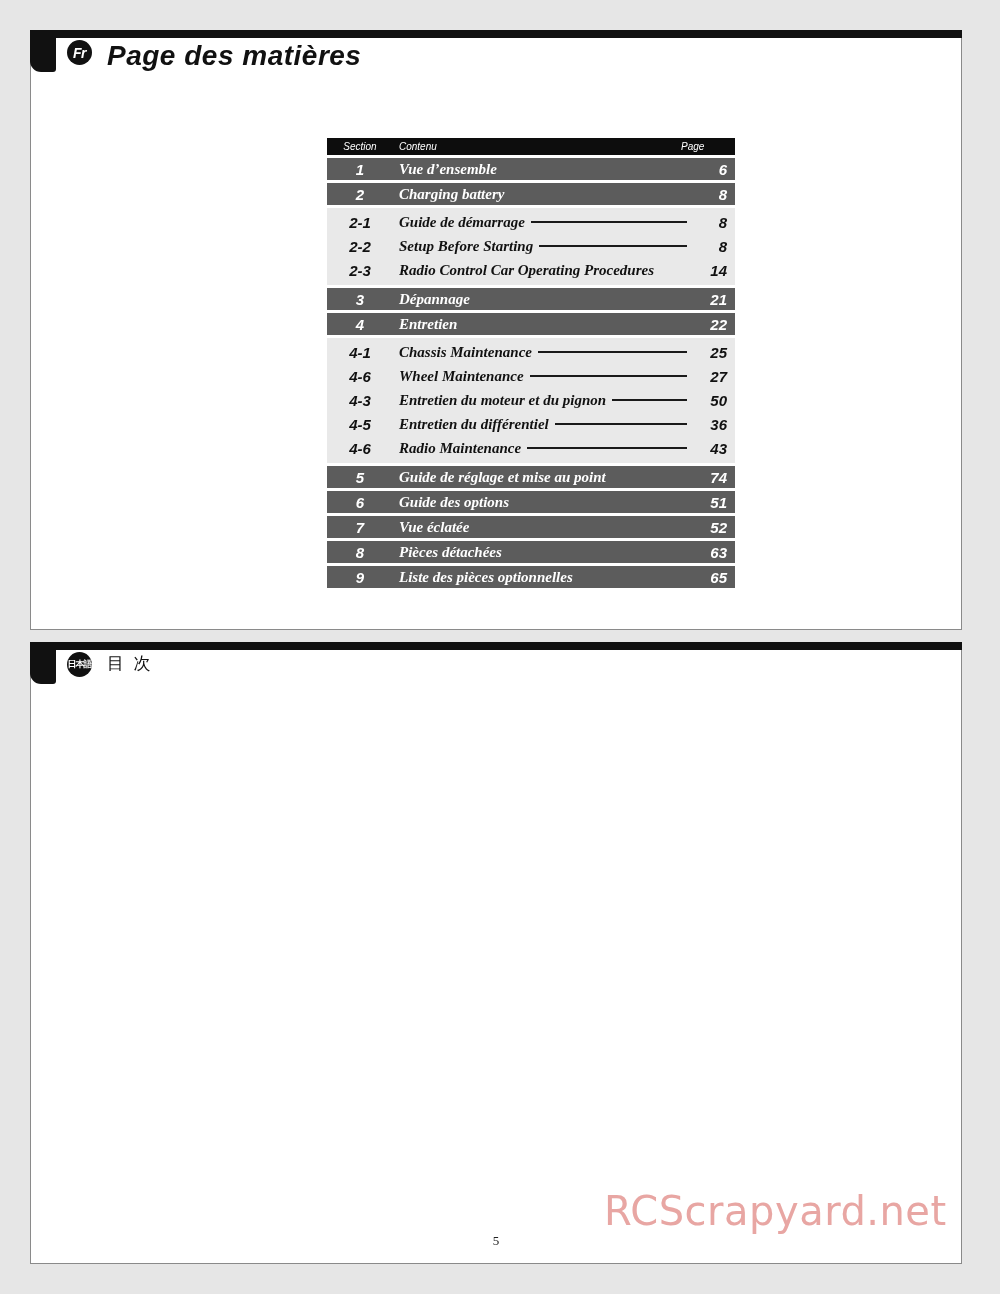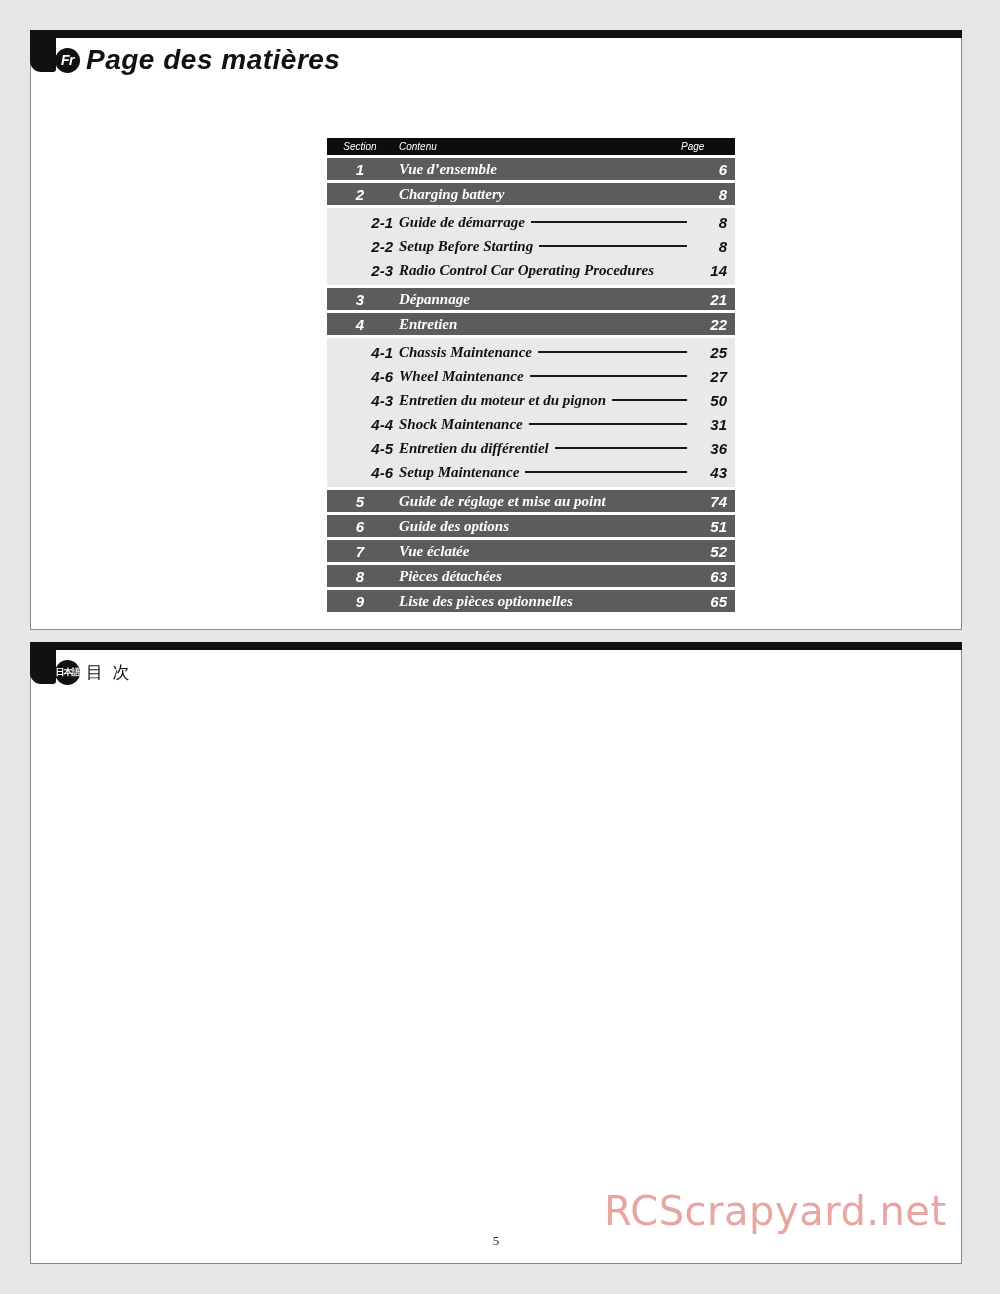--- a/index.html
+++ b/index.html
@@ -43,24 +43,23 @@
     left: 6px; top: 8px;
     width: 26px; height: 40px;
     background: #b9b9b9;
     border-bottom-left-radius: 11px;
     border-bottom-right-radius: 3px;
     z-index: -1;
   }
 
   .title-row {
     position: absolute;
-    left: 24px; top: 10px;
+    left: 36px; top: 10px;
     display: flex;
-    align-items: center;
-    gap: 6px;
+    gap: 15px;
     height: 40px;
   }
   .lang-badge {
     width: 25px; height: 25px;
     border-radius: 50%;
     background: #111111;
     color: #ffffff;
     display: flex; align-items: center; justify-content: center;
     font-style: italic;
     font-weight: bold;
@@ -128,21 +127,21 @@
   }
   .row.major .c-num { font-style: italic; font-family: "Liberation Sans", sans-serif; }
   .row.major .c-page { font-style: italic; font-family: "Liberation Sans", sans-serif; }
 
   .row.sub {
     background: #e9e9e9;
     color: #111111;
     margin-top: 0;
     height: 24px;
   }
-  .row.sub .c-num { font-style: italic; font-family: "Liberation Sans", sans-serif; text-align: right; }
+  .row.sub .c-num { font-style: italic; font-family: "Liberation Sans", sans-serif; }
   .row.sub .c-page { font-style: italic; font-family: "Liberation Sans", sans-serif; }
 
   .subgroup { background: #e9e9e9; padding: 2px 0 3px 0; margin-top: 3px; }
 
   .c-num {
     width: 66px; flex: none;
     text-align: center;
     font-size: 15px;
   }
   .c-title {
@@ -281,39 +280,31 @@
           </div>
           <div class="row sub">
             <span class="c-num">4-3</span>
             <span class="c-title">
               <span class="label">Entretien du moteur et du pignon</span>
               <span class="leader"></span>
             </span>
             <span class="c-page">50</span>
           </div>
           <div class="row sub">
-            <span class="c-num">4-4</span>
-            <span class="c-title">
-              <span class="label">Shock Maintenance</span>
-              <span class="leader"></span>
-            </span>
-            <span class="c-page">31</span>
-          </div>
-          <div class="row sub">
             <span class="c-num">4-5</span>
             <span class="c-title">
               <span class="label">Entretien du différentiel</span>
               <span class="leader"></span>
             </span>
             <span class="c-page">36</span>
           </div>
           <div class="row sub">
             <span class="c-num">4-6</span>
             <span class="c-title">
-              <span class="label">Setup Maintenance</span>
+              <span class="label">Radio Maintenance</span>
               <span class="leader"></span>
             </span>
             <span class="c-page">43</span>
           </div>
         </div>
         <div class="row major">
           <span class="c-num">5</span>
           <span class="c-title">
             <span class="label">Guide de réglage et mise au point</span>
           </span>

